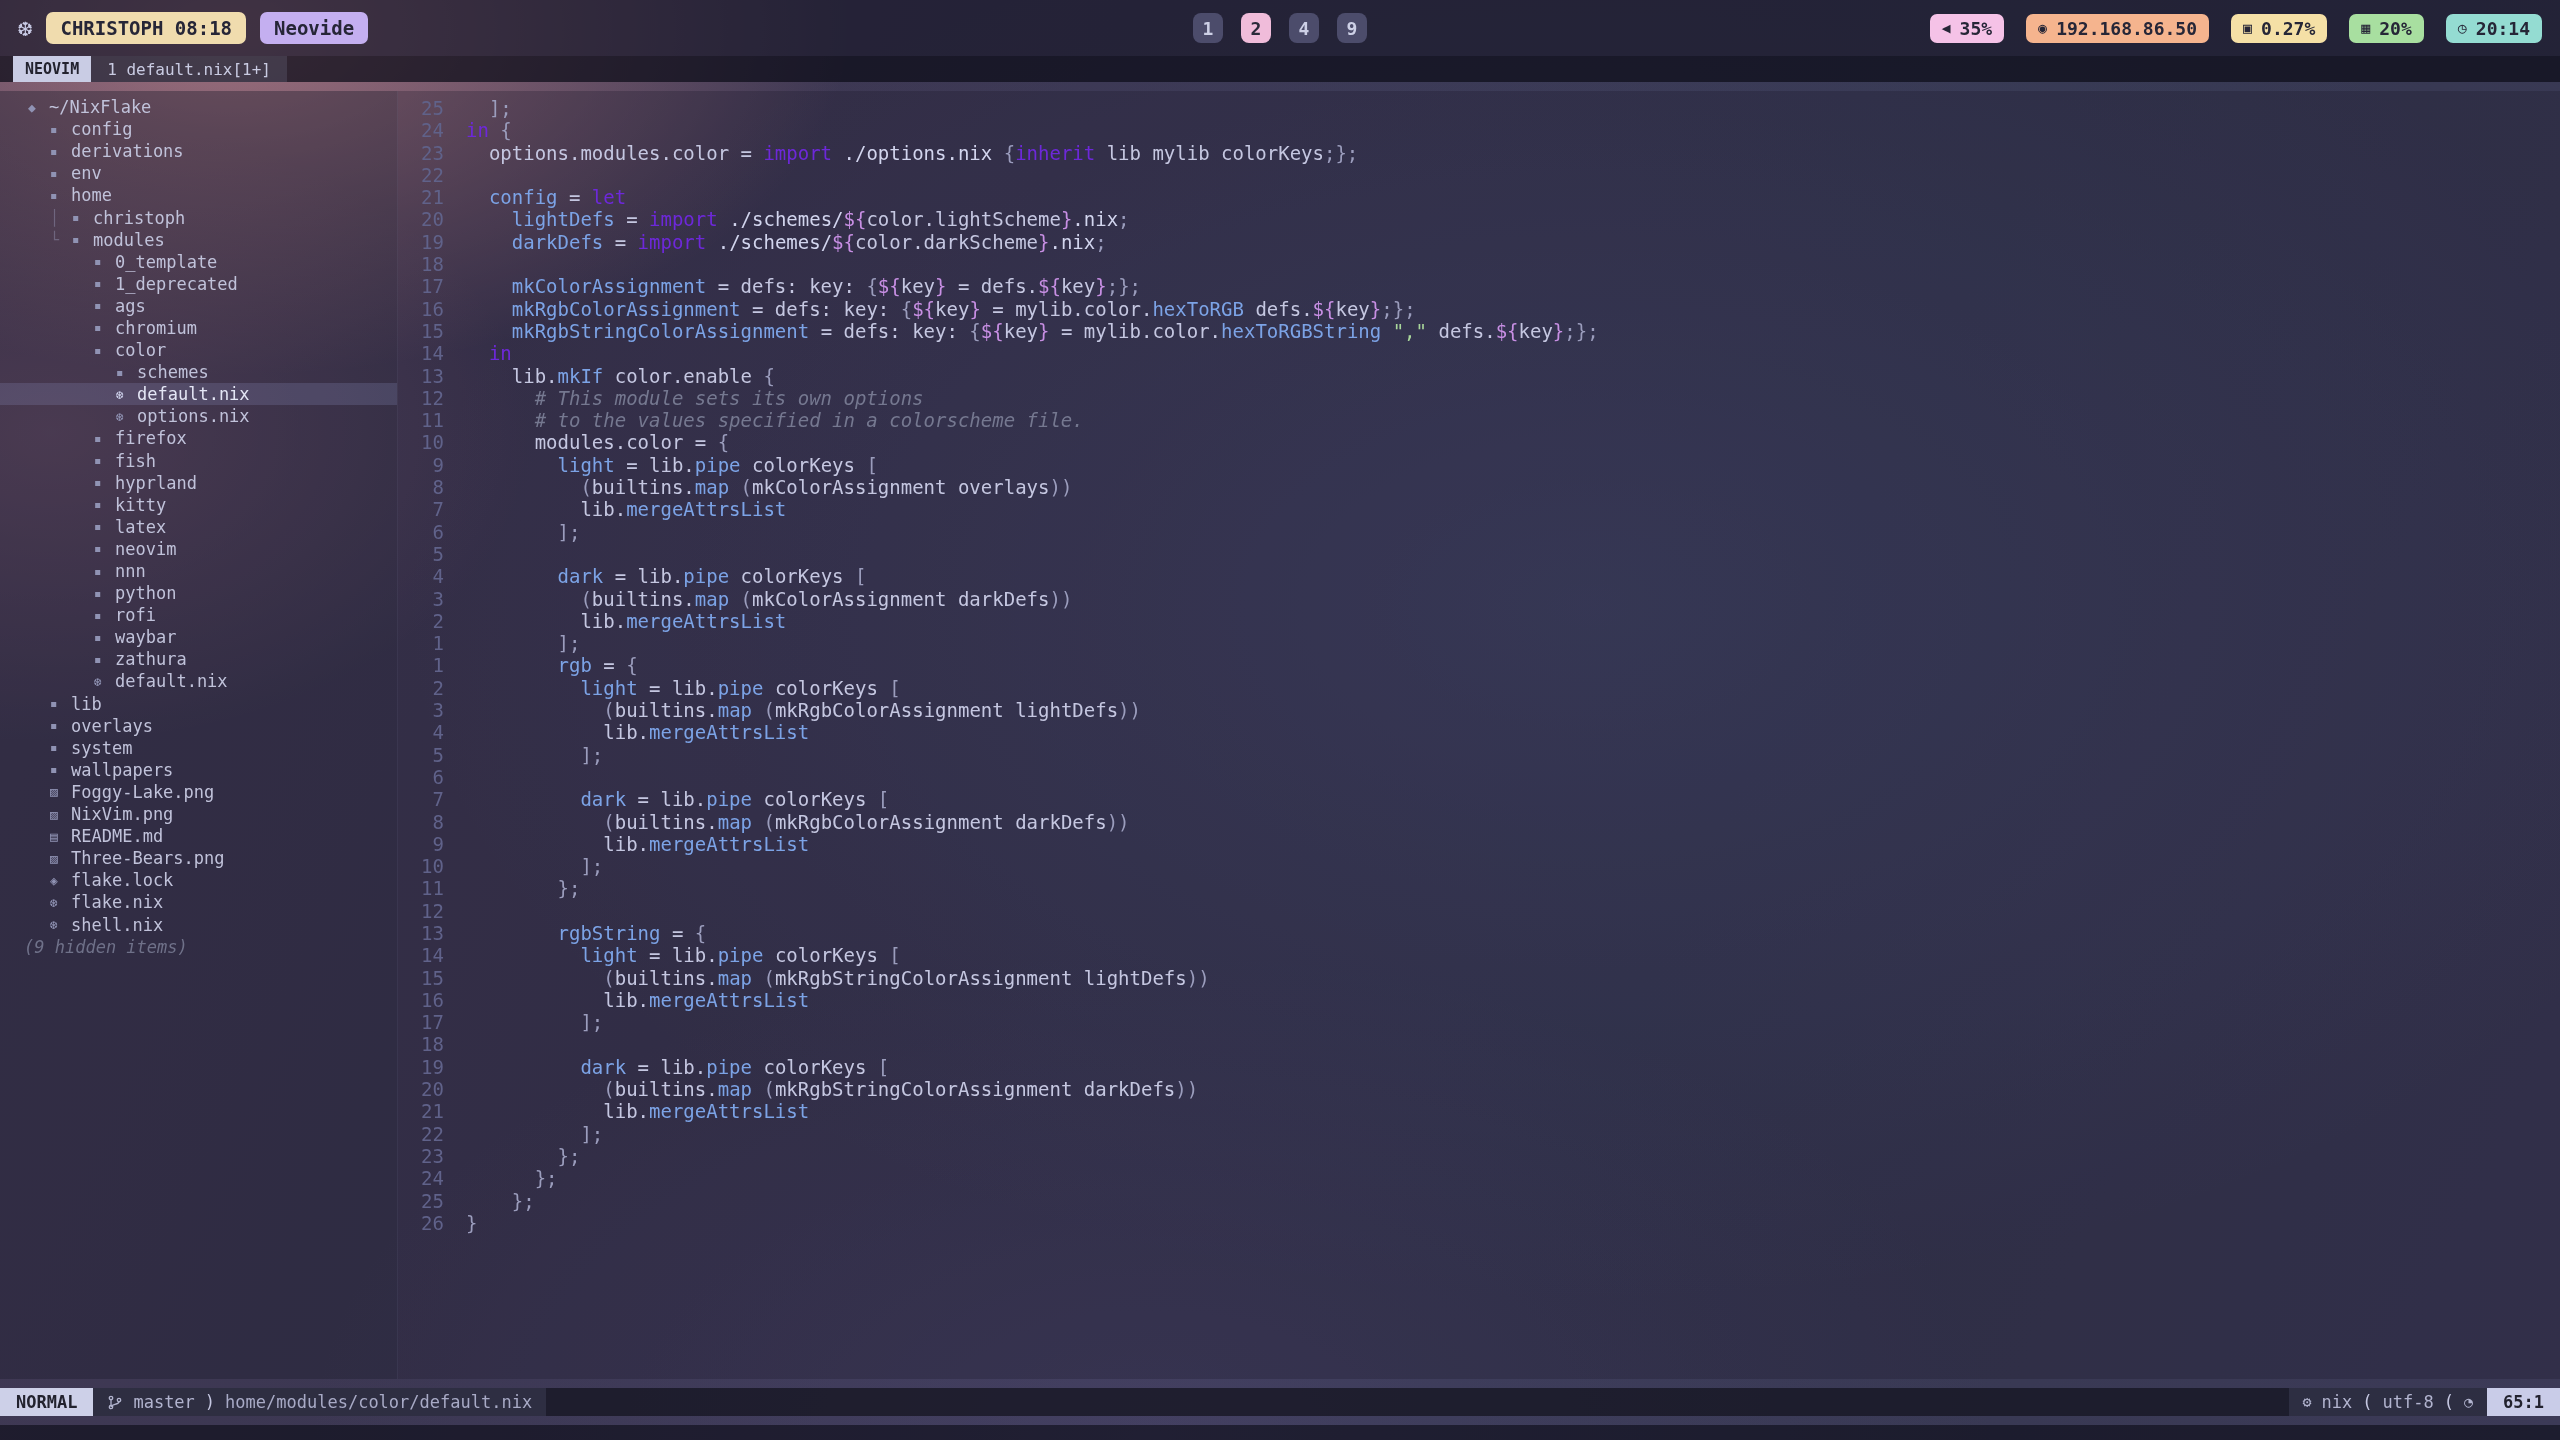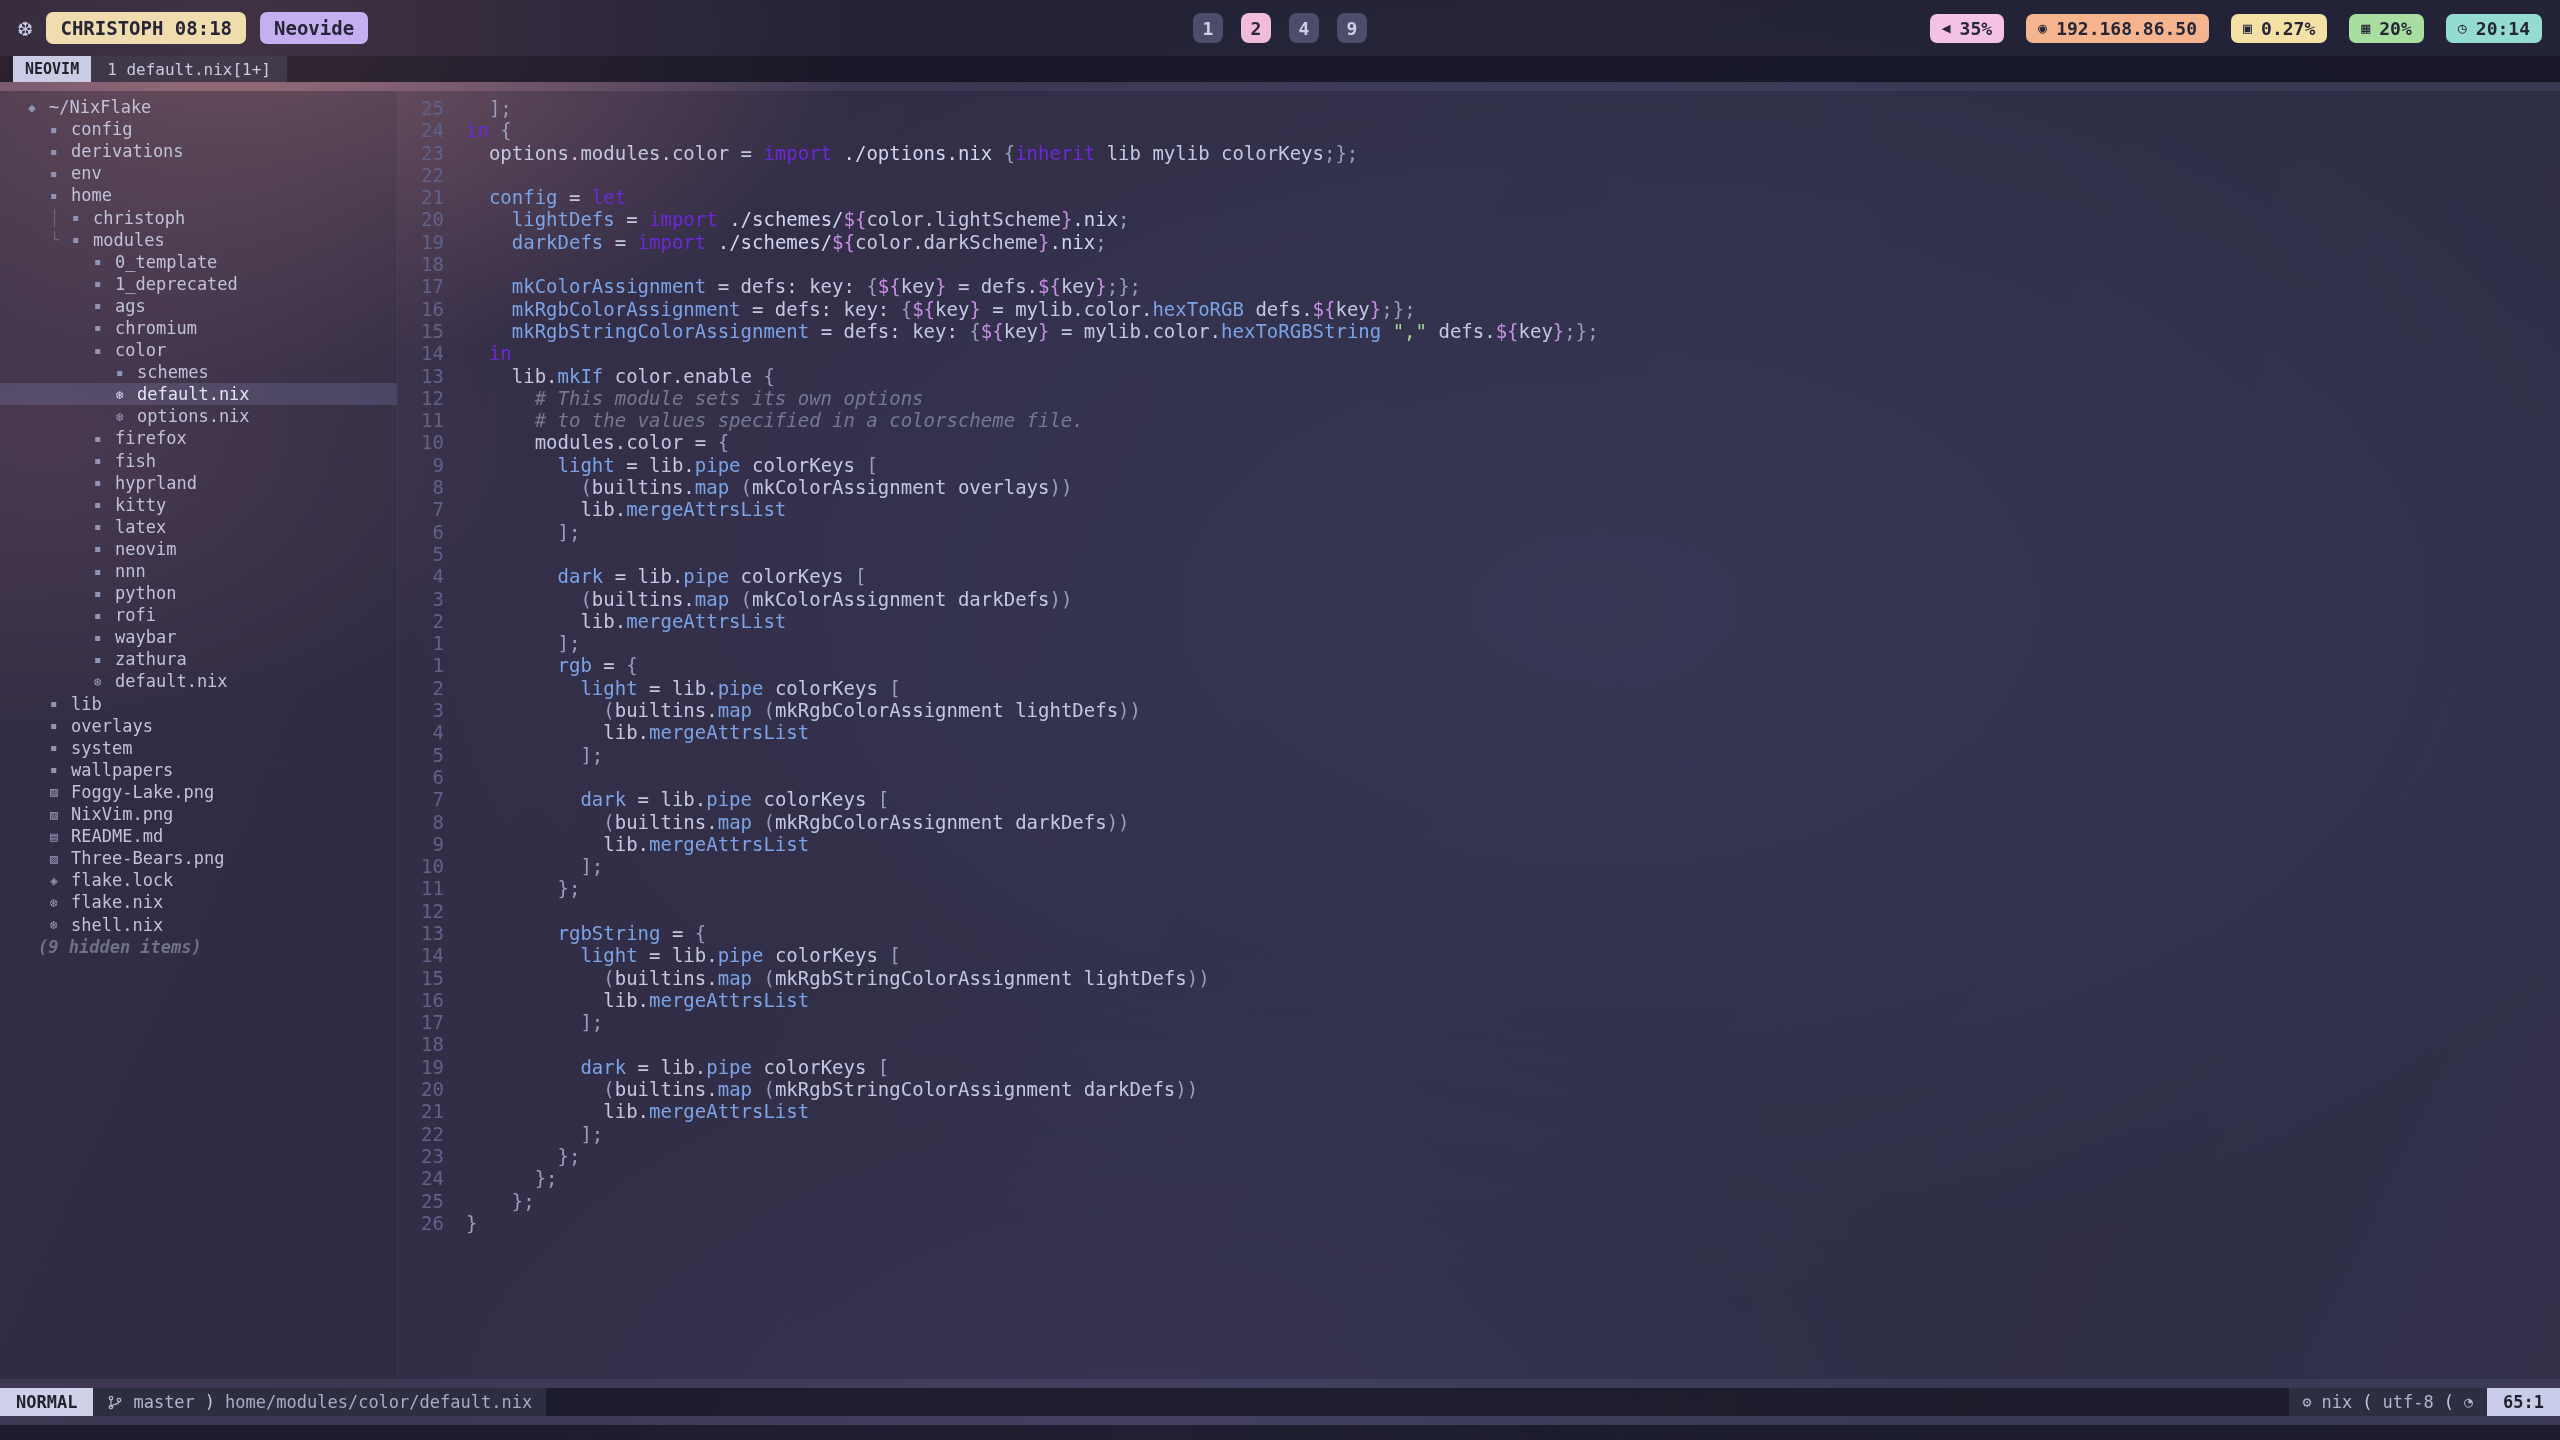--- a/index.html
+++ b/index.html
@@ -267,21 +267,21 @@
           <span class="lbl">flake.lock</span>
         </div>
         <div class="trow" style="padding-left: 50px;">
           <span class="ic">❆</span>
           <span class="lbl">flake.nix</span>
         </div>
         <div class="trow" style="padding-left: 50px;">
           <span class="ic">❆</span>
           <span class="lbl">shell.nix</span>
         </div>
-        <div class="trow muted" style="padding-left: 38px; font-weight: bold;">
+        <div class="trow muted" style="padding-left: 24px;">
           <span class="lbl">(9 hidden items)</span>
         </div>
       </div>
     <div class="code">
         <div class="cl"><span class="ln">25</span><span class="tk-p">  ];</span></div>
         <div class="cl"><span class="ln">24</span><span class="tk-k">in</span><span class="tk-p"> {</span></div>
         <div class="cl"><span class="ln">23</span><span class="tk-v">  options.modules.color = </span><span class="tk-k">import</span><span class="tk-v"> </span><span class="tk-path">./options.nix</span><span class="tk-p"> {</span><span class="tk-k">inherit</span><span class="tk-v"> lib mylib colorKeys</span><span class="tk-p">;};</span></div>
         <div class="cl"><span class="ln">22</span></div>
         <div class="cl"><span class="ln">21</span><span class="tk-v">  </span><span class="tk-f">config</span><span class="tk-v"> = </span><span class="tk-k">let</span></div>
         <div class="cl"><span class="ln">20</span><span class="tk-v">    </span><span class="tk-f">lightDefs</span><span class="tk-v"> = </span><span class="tk-k">import</span><span class="tk-v"> </span><span class="tk-path">./schemes/</span><span class="tk-i">${</span><span class="tk-v">color.lightScheme</span><span class="tk-i">}</span><span class="tk-path">.nix</span><span class="tk-p">;</span></div>

